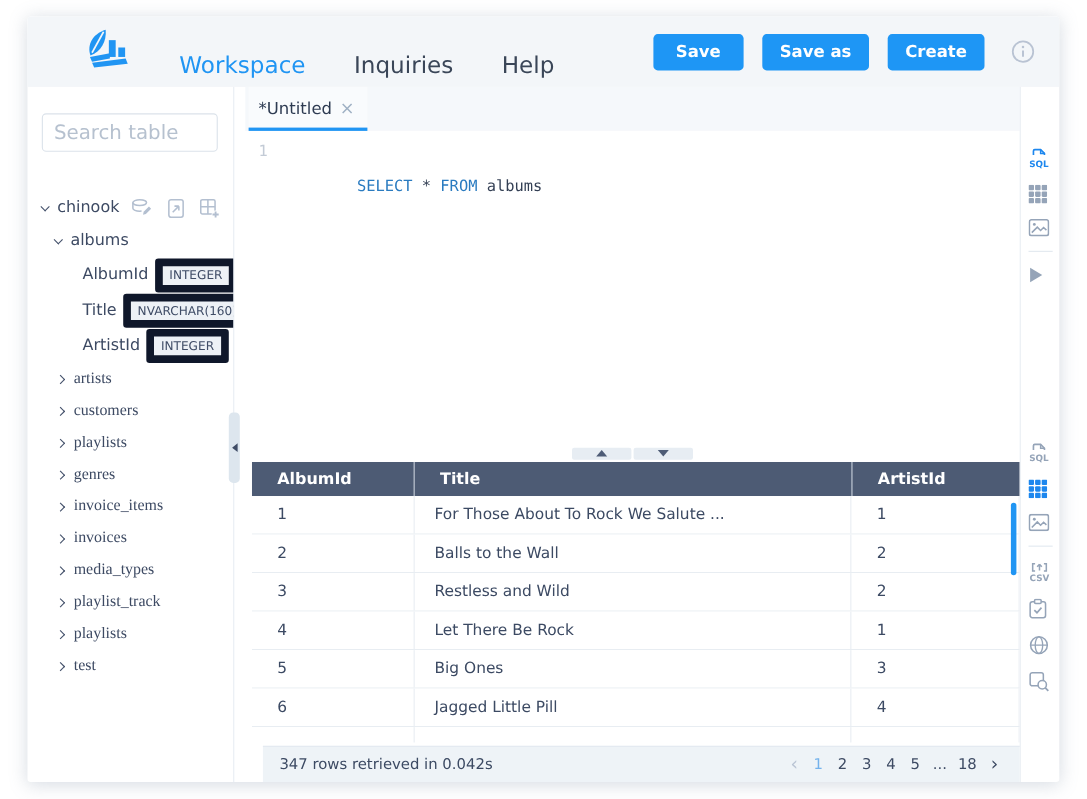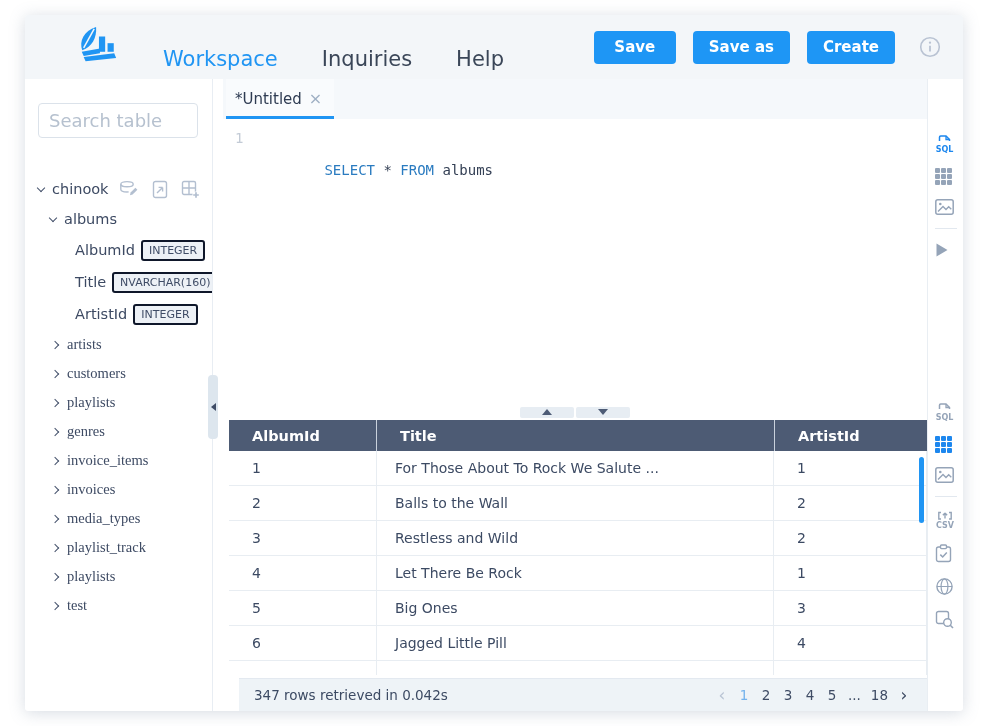--- a/index.html
+++ b/index.html
@@ -33,21 +33,21 @@
   .chev.down { transform:rotate(45deg); margin-top:-3px; }
   .chev.right { transform:rotate(-45deg); }
   .db-row { height:30px; }
   .db-row .chev { margin-right:8px; }
   .db-actions { display:flex; align-items:center; gap:13px; margin-left:10px; color:#b3bfd0; }
   .db-actions .act { display:flex; cursor:pointer; }
   .tbl-row { height:30px; padding-left:12px; }
   .tbl-row .chev { margin-right:8px; }
   .col-row { height:32px; display:flex; align-items:center; padding-left:37px; cursor:default; }
   .col-name { margin-right:6px; white-space:nowrap; }
-  .type-badge { background:#edf1f6; border:2px solid #0f172a; border-radius:3px; font-size:11px; color:#3f4c66;
+  .type-badge { background:#edf1f6; border:7px solid #0f172a; border-radius:3px; font-size:11px; color:#3f4c66;
                 padding:2px 6px; white-space:nowrap; }
   .closed-row { height:29px; padding-left:14px;font-family:Liberation Serif, serif; }
   .closed-row .chev { margin-right:9px; }
 
   
   .side-split { width:10px; position:relative; flex-shrink:0; }
   .collapse-handle { position:absolute; left:-5px; top:296px; width:10px; height:64px; background:#dde6ee;
                      border-radius:4px; display:flex; align-items:center; justify-content:center; cursor:pointer; }
   .collapse-handle .tri { width:0; height:0; border-top:4px solid transparent; border-bottom:4px solid transparent;
                           border-right:5px solid #3f4c66; }

